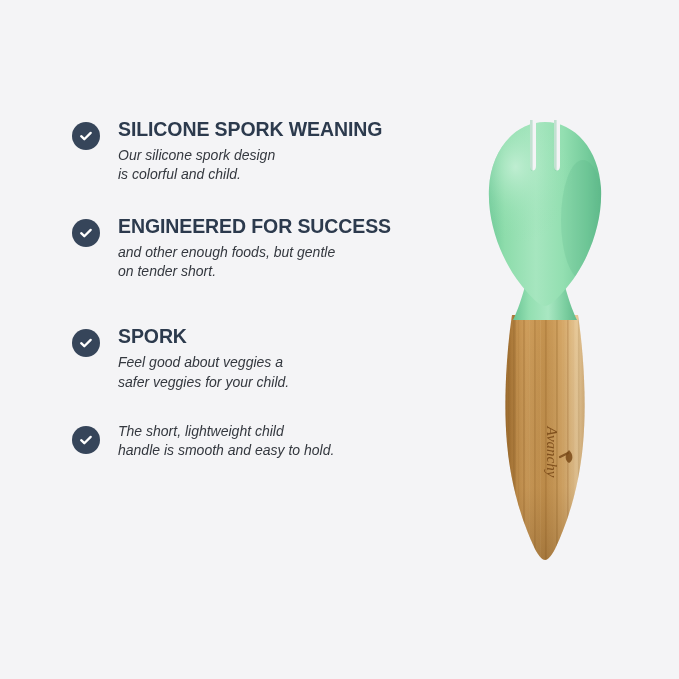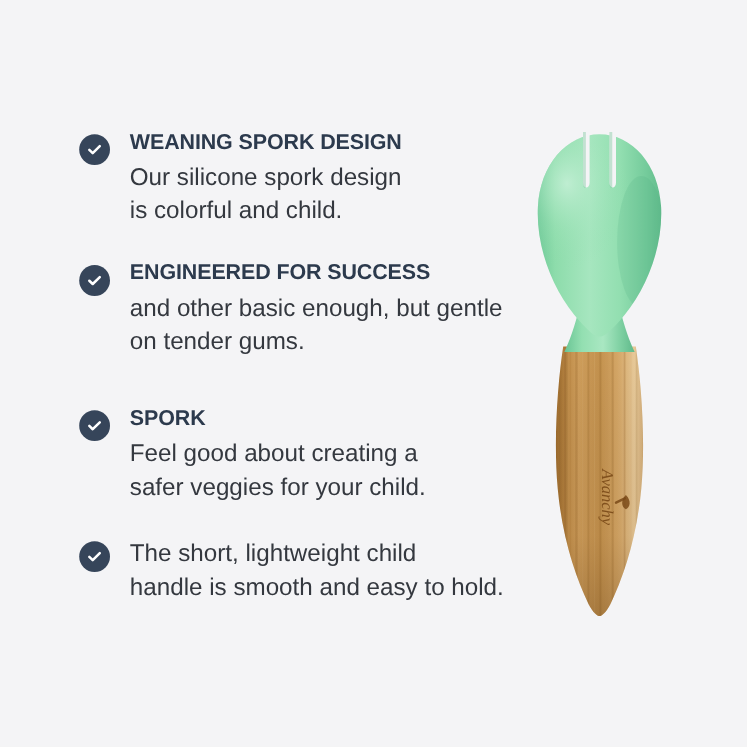--- a/index.html
+++ b/index.html
@@ -54,24 +54,25 @@
     font-size: 19.5px;
     letter-spacing: -0.1px;
     color: #2c3a4d;
     margin: 0 0 5px 0;
     line-height: 1.18;
     white-space: nowrap;
   }
   .feature-desc {
     font-family: "Liberation Sans", sans-serif;
     font-weight: 400;
-    font-size: 22px;
+    font-size: 14px;
     color: #34383f;
     line-height: 1.38;
     margin: 0;
+    font-style: italic;
   }
   .feature-desc .ln { display: block; white-space: nowrap; }
 
   
   .feature.f1 { margin-bottom: 30px; }
   .feature.f2 { margin-bottom: 44px; }
   .feature.f3 { margin-bottom: 30px; }
 
   
   .product {
@@ -89,49 +90,49 @@
 <div id="infographic">
 
   <div class="features">
 
     <div class="feature f1">
       <span class="check-badge">
         <svg width="16" height="16" viewBox="0 0 16 16" aria-hidden="true">
           <path d="M3.2 8.2 L6.3 11.2 L12.7 4.9" fill="none" stroke="#ffffff" stroke-width="2.3" stroke-linecap="round" stroke-linejoin="round"></path>
         </svg>
       </span>
-      <p class="feature-title">WEANING SPORK DESIGN</p>
+      <p class="feature-title">SILICONE SPORK WEANING</p>
       <p class="feature-desc">
         <span class="ln">Our silicone spork design</span>
         <span class="ln">is colorful and child.</span>
       </p>
     </div>
 
     <div class="feature f2">
       <span class="check-badge">
         <svg width="16" height="16" viewBox="0 0 16 16" aria-hidden="true">
           <path d="M3.2 8.2 L6.3 11.2 L12.7 4.9" fill="none" stroke="#ffffff" stroke-width="2.3" stroke-linecap="round" stroke-linejoin="round"></path>
         </svg>
       </span>
       <p class="feature-title">ENGINEERED FOR SUCCESS</p>
       <p class="feature-desc">
-        <span class="ln">and other basic enough, but gentle</span>
-        <span class="ln">on tender gums.</span>
+        <span class="ln">and other enough foods, but gentle</span>
+        <span class="ln">on tender short.</span>
       </p>
     </div>
 
     <div class="feature f3">
       <span class="check-badge">
         <svg width="16" height="16" viewBox="0 0 16 16" aria-hidden="true">
           <path d="M3.2 8.2 L6.3 11.2 L12.7 4.9" fill="none" stroke="#ffffff" stroke-width="2.3" stroke-linecap="round" stroke-linejoin="round"></path>
         </svg>
       </span>
       <p class="feature-title">SPORK</p>
       <p class="feature-desc">
-        <span class="ln">Feel good about creating a</span>
+        <span class="ln">Feel good about veggies a</span>
         <span class="ln">safer veggies for your child.</span>
       </p>
     </div>
 
     <div class="feature f4">
       <span class="check-badge">
         <svg width="16" height="16" viewBox="0 0 16 16" aria-hidden="true">
           <path d="M3.2 8.2 L6.3 11.2 L12.7 4.9" fill="none" stroke="#ffffff" stroke-width="2.3" stroke-linecap="round" stroke-linejoin="round"></path>
         </svg>
       </span>

